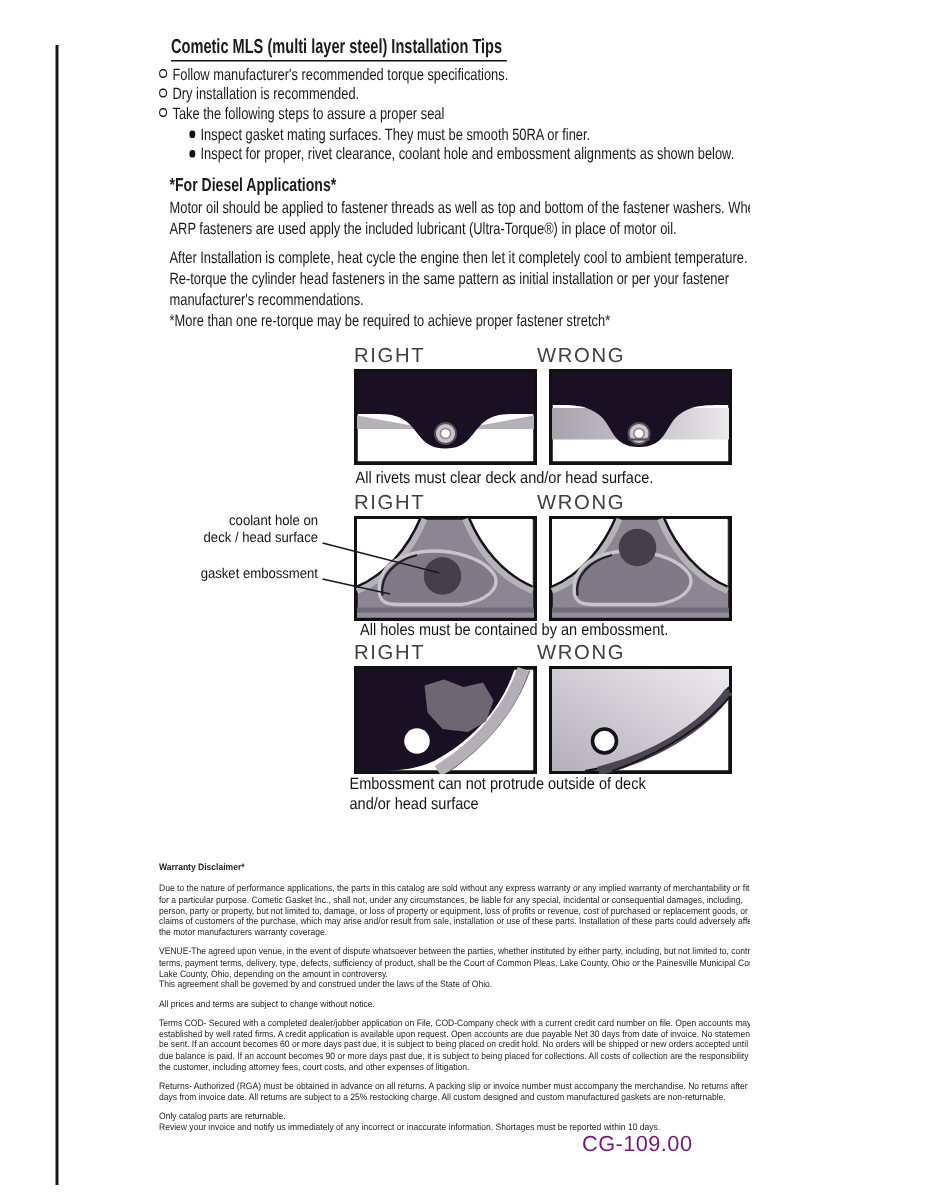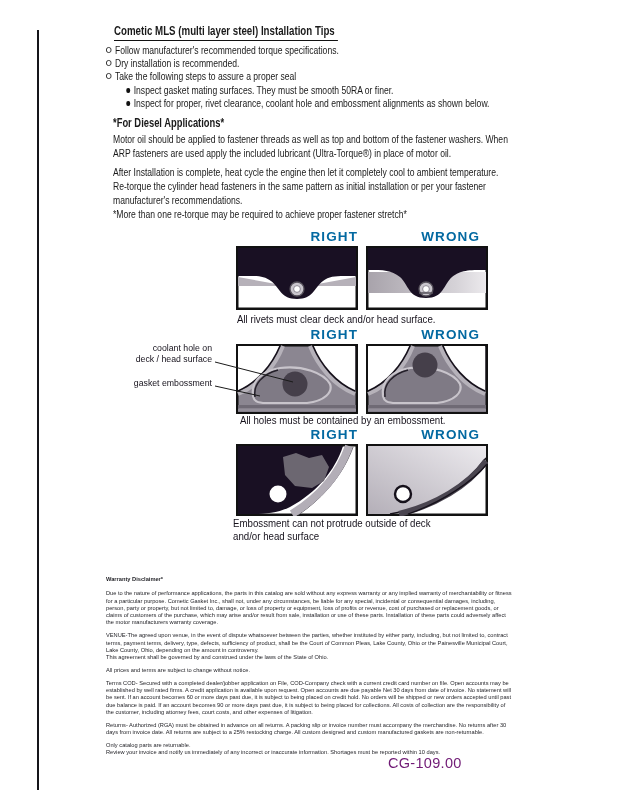--- a/index.html
+++ b/index.html
@@ -1,17 +1,17 @@
 <!DOCTYPE html>
 <html><head>
 <meta charset="utf-8">
 <style>
   html,body{margin:0;padding:0;background:#fff;}
   .page{position:relative;width:500px;height:800px;background:#ffffff;overflow:hidden;
-        font-family:"Liberation Sans","DejaVu Sans",sans-serif;color:#1a1a1a;padding-left:28px;}
+        font-family:"Liberation Sans","DejaVu Sans",sans-serif;color:#1a1a1a;}
   .abs{position:absolute;}
   .edge-line{left:37px;top:30px;width:2px;height:760px;background:#15151a;}
   
   .title{left:114px;top:23px;font-size:13.5px;font-weight:bold;white-space:nowrap;
          transform:scaleX(.72);transform-origin:0 0;border-bottom:1.6px solid #111;
          padding-bottom:2px;padding-right:4px;}
   
   .blist{left:106px;top:44px;font-size:11px;line-height:13.2px;transform:scaleX(.78);transform-origin:0 0;white-space:nowrap;}
   .b,.sb{display:flex;align-items:baseline;}
   .sb{padding-left:26px;}
@@ -19,21 +19,21 @@
   .mkf{width:4.5px;height:4.5px;background:#111;border-radius:50%;margin-right:5px;position:relative;top:-1px;flex:none;}
   
   .dhead{left:113px;top:116px;font-size:12.5px;font-weight:bold;white-space:nowrap;transform:scaleX(.75);transform-origin:0 0;}
   .para{font-size:11px;line-height:13.8px;transform:scaleX(.78);transform-origin:0 0;width:510px;}
   .p1{left:113px;top:133px;}
   .p2{left:113px;top:166px;}
   .p3{left:113px;top:208px;white-space:nowrap;}
   
   .figrow{width:252px;}
   .hdrs{display:flex;width:252px;}
-  .hdrs span{width:122px;text-align:right;font-size:13.5px;letter-spacing:1.1px;color:#0369a1;font-weight:bold;}
+  .hdrs span{width:122px;text-align:left;font-size:13.5px;letter-spacing:1.1px;color:#404040;}
   .boxes{display:flex;gap:8px;margin-top:2px;}
   .boxes svg{display:block;}
   .cap{font-size:11px;line-height:12.5px;white-space:nowrap;transform:scaleX(.88);transform-origin:0 0;color:#16121c;}
   .row1{left:236px;top:229px;}
   .row2{left:236px;top:327px;}
   .row3{left:236px;top:427px;}
   .cap1{left:237px;top:313px;}
   .cap2{left:240px;top:414px;}
   .cap3{left:233px;top:517px;}
   

